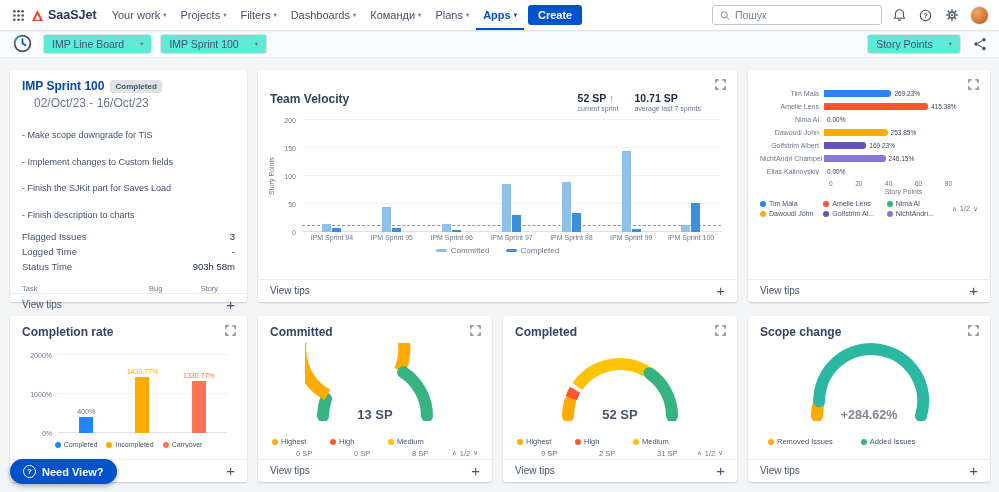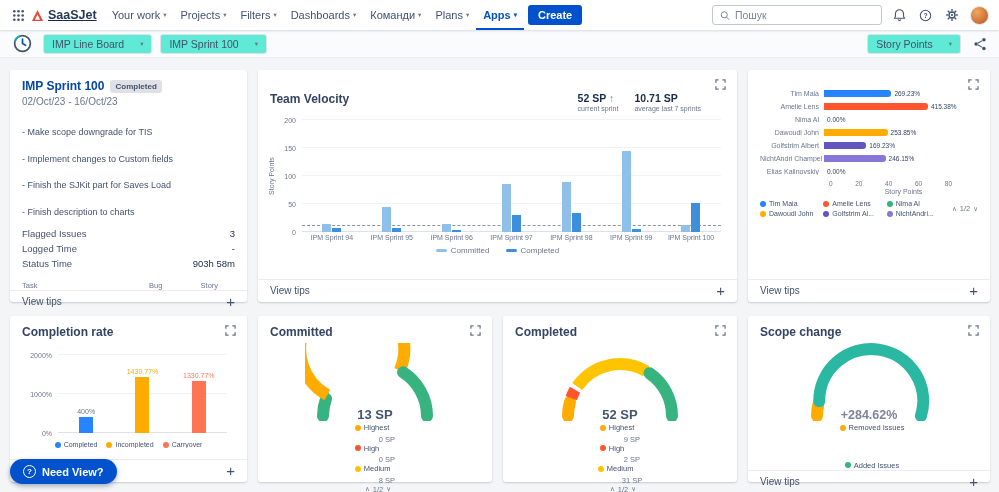--- a/index.html
+++ b/index.html
@@ -10,21 +10,21 @@
     color: #172B4D;
     overflow: hidden;
     position: relative;
   }
   
   .topnav {
     height: 30px; background: #fff; display: flex; align-items: center;
     padding: 0 10px; box-shadow: 0 1px 2px rgba(9,30,66,.15); position: relative; z-index: 5;
   }
   .icon-btn { display: inline-flex; align-items: center; justify-content: center; cursor: pointer; padding: 2px; }
-  .logo { display: flex; align-items: center; gap: 4px; margin: 0 8px 0 4px; cursor: pointer; text-decoration: underline; }
+  .logo { display: flex; align-items: center; gap: 4px; margin: 0 8px 0 4px; cursor: pointer; }
   .logo-text { font-size: 12.5px; font-weight: bold; color: #253858; }
   .nav { display: flex; align-items: center; height: 30px; }
   .nav-item { font-size: 11px; color: #42526E; padding: 0 7px; height: 30px; display: flex; align-items: center; gap: 3px; cursor: pointer; white-space: nowrap; }
   .nav-item.active { color: #0052CC; box-shadow: inset 0 -2px 0 #0052CC; font-weight: bold; }
   .chev { font-size: 6.5px; color: #6B778C; }
   .nav-item.active .chev { color: #0052CC; }
   .create-btn { background: #0052CC; color: #fff; font-size: 11px; font-weight: bold; border: none; border-radius: 3px; padding: 4px 10px; margin-left: 4px; cursor: pointer; font-family: inherit; }
   .top-right { margin-left: auto; display: flex; align-items: center; gap: 9px; }
   .search-box { display: flex; align-items: center; gap: 5px; border: 1px solid #C1C7D0; border-radius: 3px; height: 20px; width: 170px; padding: 0 7px; background: #fff; }
   .search-box input { border: none; outline: none; font-size: 10.5px; width: 100%; color: #42526E; font-family: inherit; background: transparent; }
@@ -39,21 +39,21 @@
   .card { background: #fff; border-radius: 3px; box-shadow: 0 1px 2px rgba(9,30,66,.2); padding: 9px 12px 4px; display: flex; flex-direction: column; min-height: 0; position: relative; }
   .card-title { font-size: 12px; font-weight: bold; color: #344563; }
   .expand { position: absolute; top: 9px; right: 11px; cursor: pointer; line-height: 0; }
   .card-foot { margin: auto -12px 0; border-top: 1px solid #EBECF0; padding: 5px 12px 2px; display: flex; justify-content: space-between; align-items: center; }
   .tips { font-size: 10px; color: #42526E; cursor: pointer; }
   .plus { font-size: 15px; color: #42526E; line-height: 11px; cursor: pointer; }
   
   .sprint-head { display: flex; align-items: center; gap: 6px; }
   .sprint-title { font-size: 12px; font-weight: bold; color: #0747A6; }
   .badge { background: #DFE1E6; color: #42526E; font-size: 8px; font-weight: bold; border-radius: 3px; padding: 2px 5px; }
-  .date { font-size: 10px; color: #6B778C; margin: 3px 0 6px; }
+  .date { font-size: 12px; color: #6B778C; margin: 3px 12px 6px; }
   .note { font-size: 9px; color: #42526E; line-height: 14.5px; white-space: nowrap; overflow: hidden; margin-top: 12px; }
   .stats { margin-top: 7px; }
   .stat-row { display: flex; justify-content: space-between; font-size: 9.5px; line-height: 15px; }
   .stat-label { color: #42526E; }
   .stat-value { color: #172B4D; }
   .dist { display: flex; height: 11px; border-radius: 3px; overflow: hidden; margin-top: 8px; }
   .dseg { height: 100%; color: #fff; font-size: 6.5px; font-weight: bold; text-align: center; line-height: 11px; overflow: hidden; white-space: nowrap; }
   .dist-labels { display: flex; font-size: 7.5px; color: #6B778C; margin-top: 2px; }
   .dist-labels span { white-space: nowrap; }
   
@@ -96,21 +96,21 @@
   
   .cplot { position: relative; height: 78px; margin: 16px 8px 0 36px; }
   .cbars { position: absolute; inset: 0; display: flex; justify-content: space-around; align-items: flex-end; }
   .cbar { width: 14px; position: relative; }
   .cval { position: absolute; bottom: 100%; left: 50%; transform: translateX(-50%); font-size: 7px; white-space: nowrap; margin-bottom: 2px; }
   .clegend { display: flex; justify-content: center; gap: 9px; margin-top: 8px; }
   
   .gauge-wrap { position: relative; height: 80px; display: flex; justify-content: center; margin-top: 4px; }
   .gauge-value { position: absolute; bottom: 1px; left: 0; right: 0; text-align: center; font-size: 13px; font-weight: bold; color: #44546F; }
   .gauge-value.scope { color: #7A869A; font-size: 12.5px; }
-  .glegend { display: flex; align-items: center; margin-top: 0; padding: 0 2px; flex-direction: column; }
+  .glegend { display: flex; align-items: flex-end; margin-top: 14px; padding: 0 2px; }
   .gitem { flex: 1; font-size: 7.5px; color: #42526E; cursor: pointer; min-width: 0; }
   .gtop { display: inline-flex; align-items: center; gap: 3px; white-space: nowrap; }
   .gval { margin-left: 9px; color: #6B778C; margin-top: 2px; padding-left: 15px; }
   .glegend.inline { justify-content: flex-start; gap: 28px; padding-left: 8px; }
   .glegend.inline .gitem { flex: none; }
   
   .need-help { position: absolute; left: 10px; bottom: 8px; background: #0052CC; color: #fff; border-radius: 16px; display: flex; align-items: center; gap: 6px; padding: 6px 13px; font-size: 11px; font-weight: bold; box-shadow: 0 2px 5px rgba(9,30,66,.35); cursor: pointer; }
   .qmark { width: 13px; height: 13px; border: 1.5px solid #fff; border-radius: 50%; display: inline-flex; align-items: center; justify-content: center; font-size: 8px; font-weight: bold; }
 </style>
 </head>

